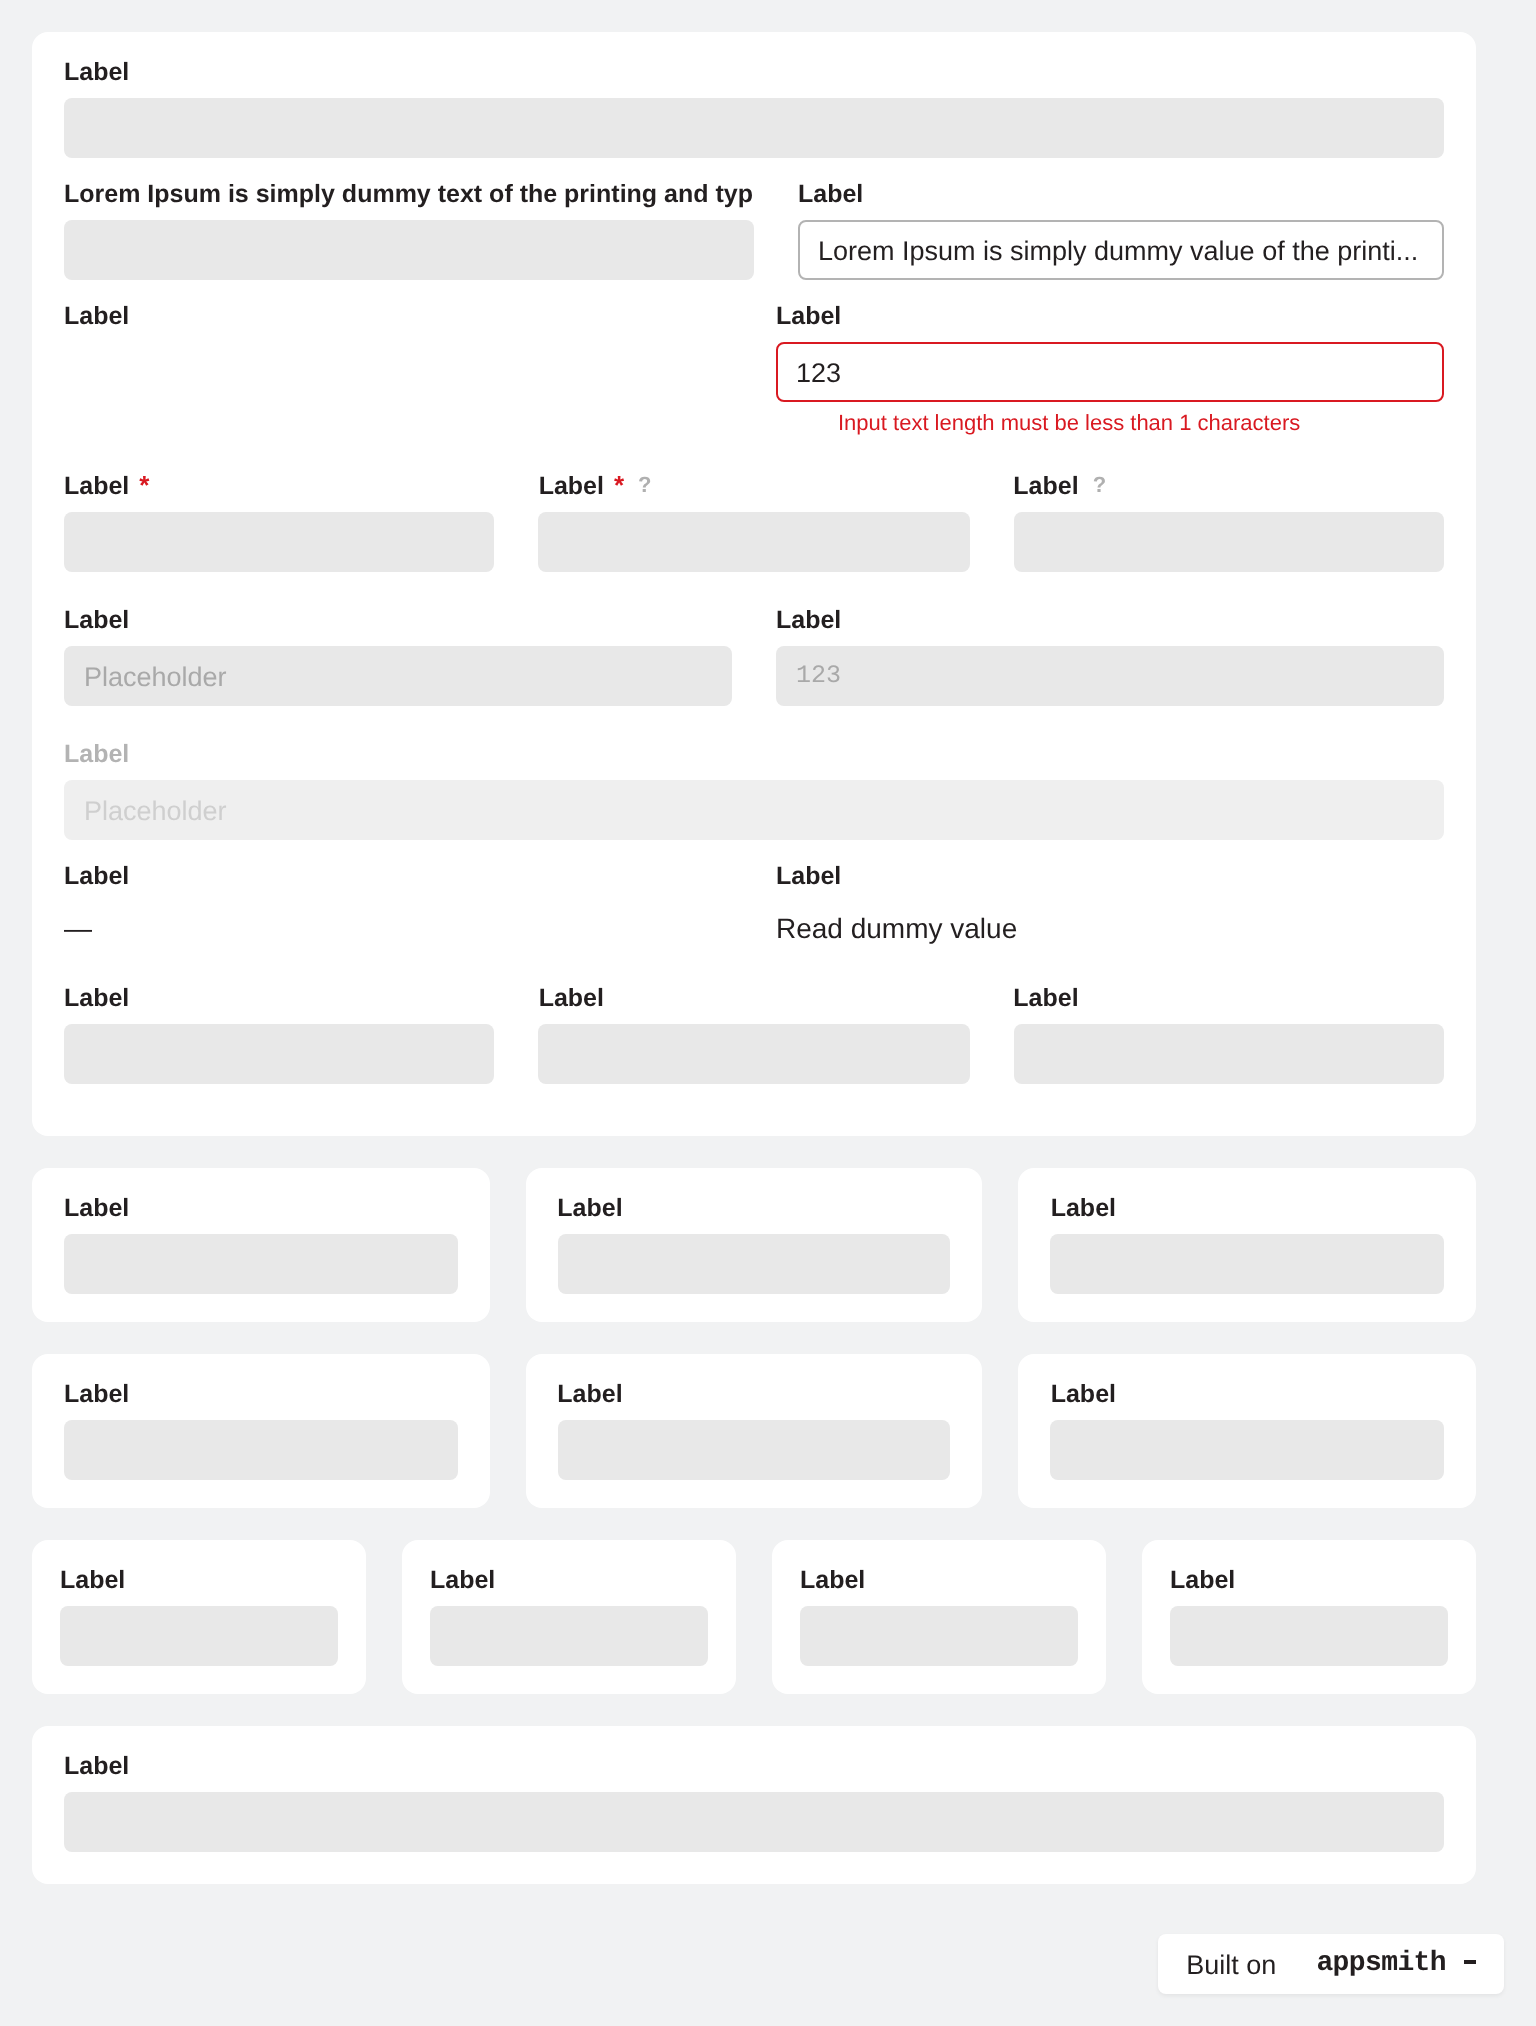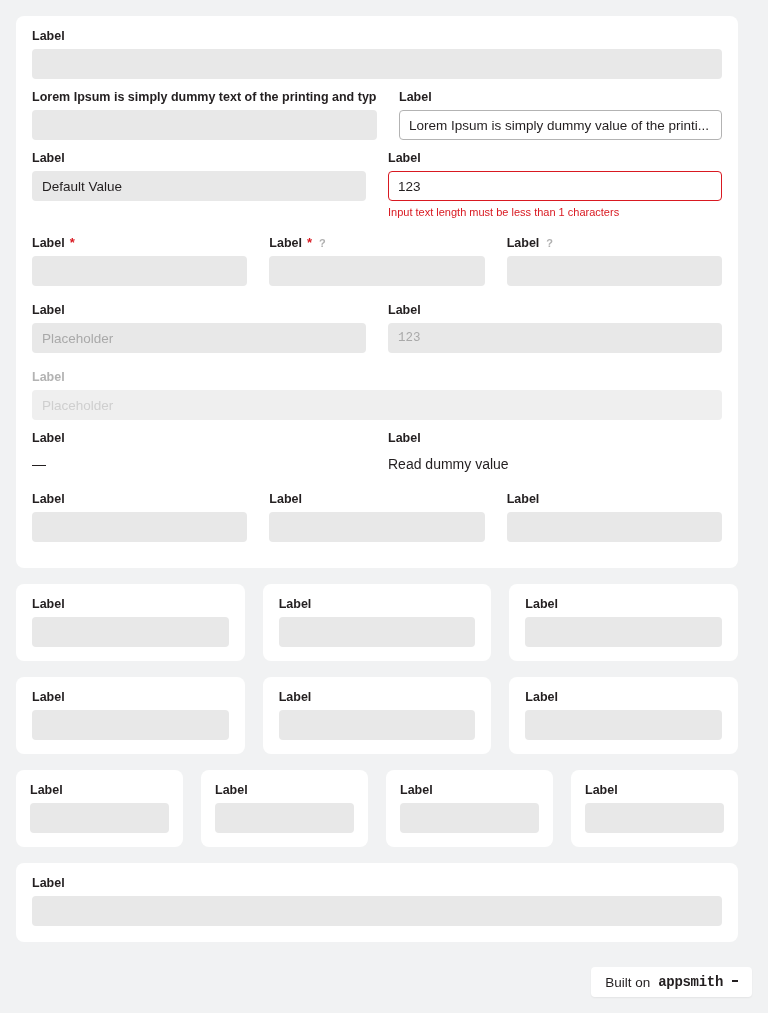--- a/index.html
+++ b/index.html
@@ -100,20 +100,21 @@
   .input.disabled {
     background: #efefef;
     color: #cfcfcf;
     border: 1px solid transparent;
   }
   .err-msg {
     color: #d91921;
     font-size: 11px;
     margin-top: 4px;
     line-height: 14px;
+    margin-left: 31px;
   }
   .readonly {
     font-size: 14px;
     color: #231f20;
     line-height: 22px;
     padding-top: 2px;
   }
   .thirds { display: flex; gap: 22px; }
   .thirds > .field { width: 33.33%; }
   .cards-row {
@@ -142,20 +143,21 @@
   .footer .built {
     font-size: 13.5px;
     color: #231f20;
   }
   .footer .brand {
     font-family: "Liberation Mono", monospace;
     font-size: 14px;
     font-weight: bold;
     color: #231f20;
     letter-spacing: -0.3px;
+    margin-left: 12px;
   }
   .cursor-bar {
     display: inline-block;
     width: 6px;
     height: 2px;
     background: #231f20;
     vertical-align: bottom;
     margin-bottom: 2px;
     margin-left: 1px;
   }
@@ -187,21 +189,20 @@
         </div>
         <div class="input filled">Lorem Ipsum is simply dummy value of the printi...</div>
       </div>
     </div>
 
     <div class="row">
       <div class="field half">
         <div class="label">
           <span>Label</span>
         </div>
-        <div class="input">Default Value</div>
       </div>
       <div class="field half">
         <div class="label">
           <span>Label</span>
         </div>
         <div class="input error">123</div>
         <div class="err-msg">Input text length must be less than 1 characters</div>
       </div>
     </div>
 

